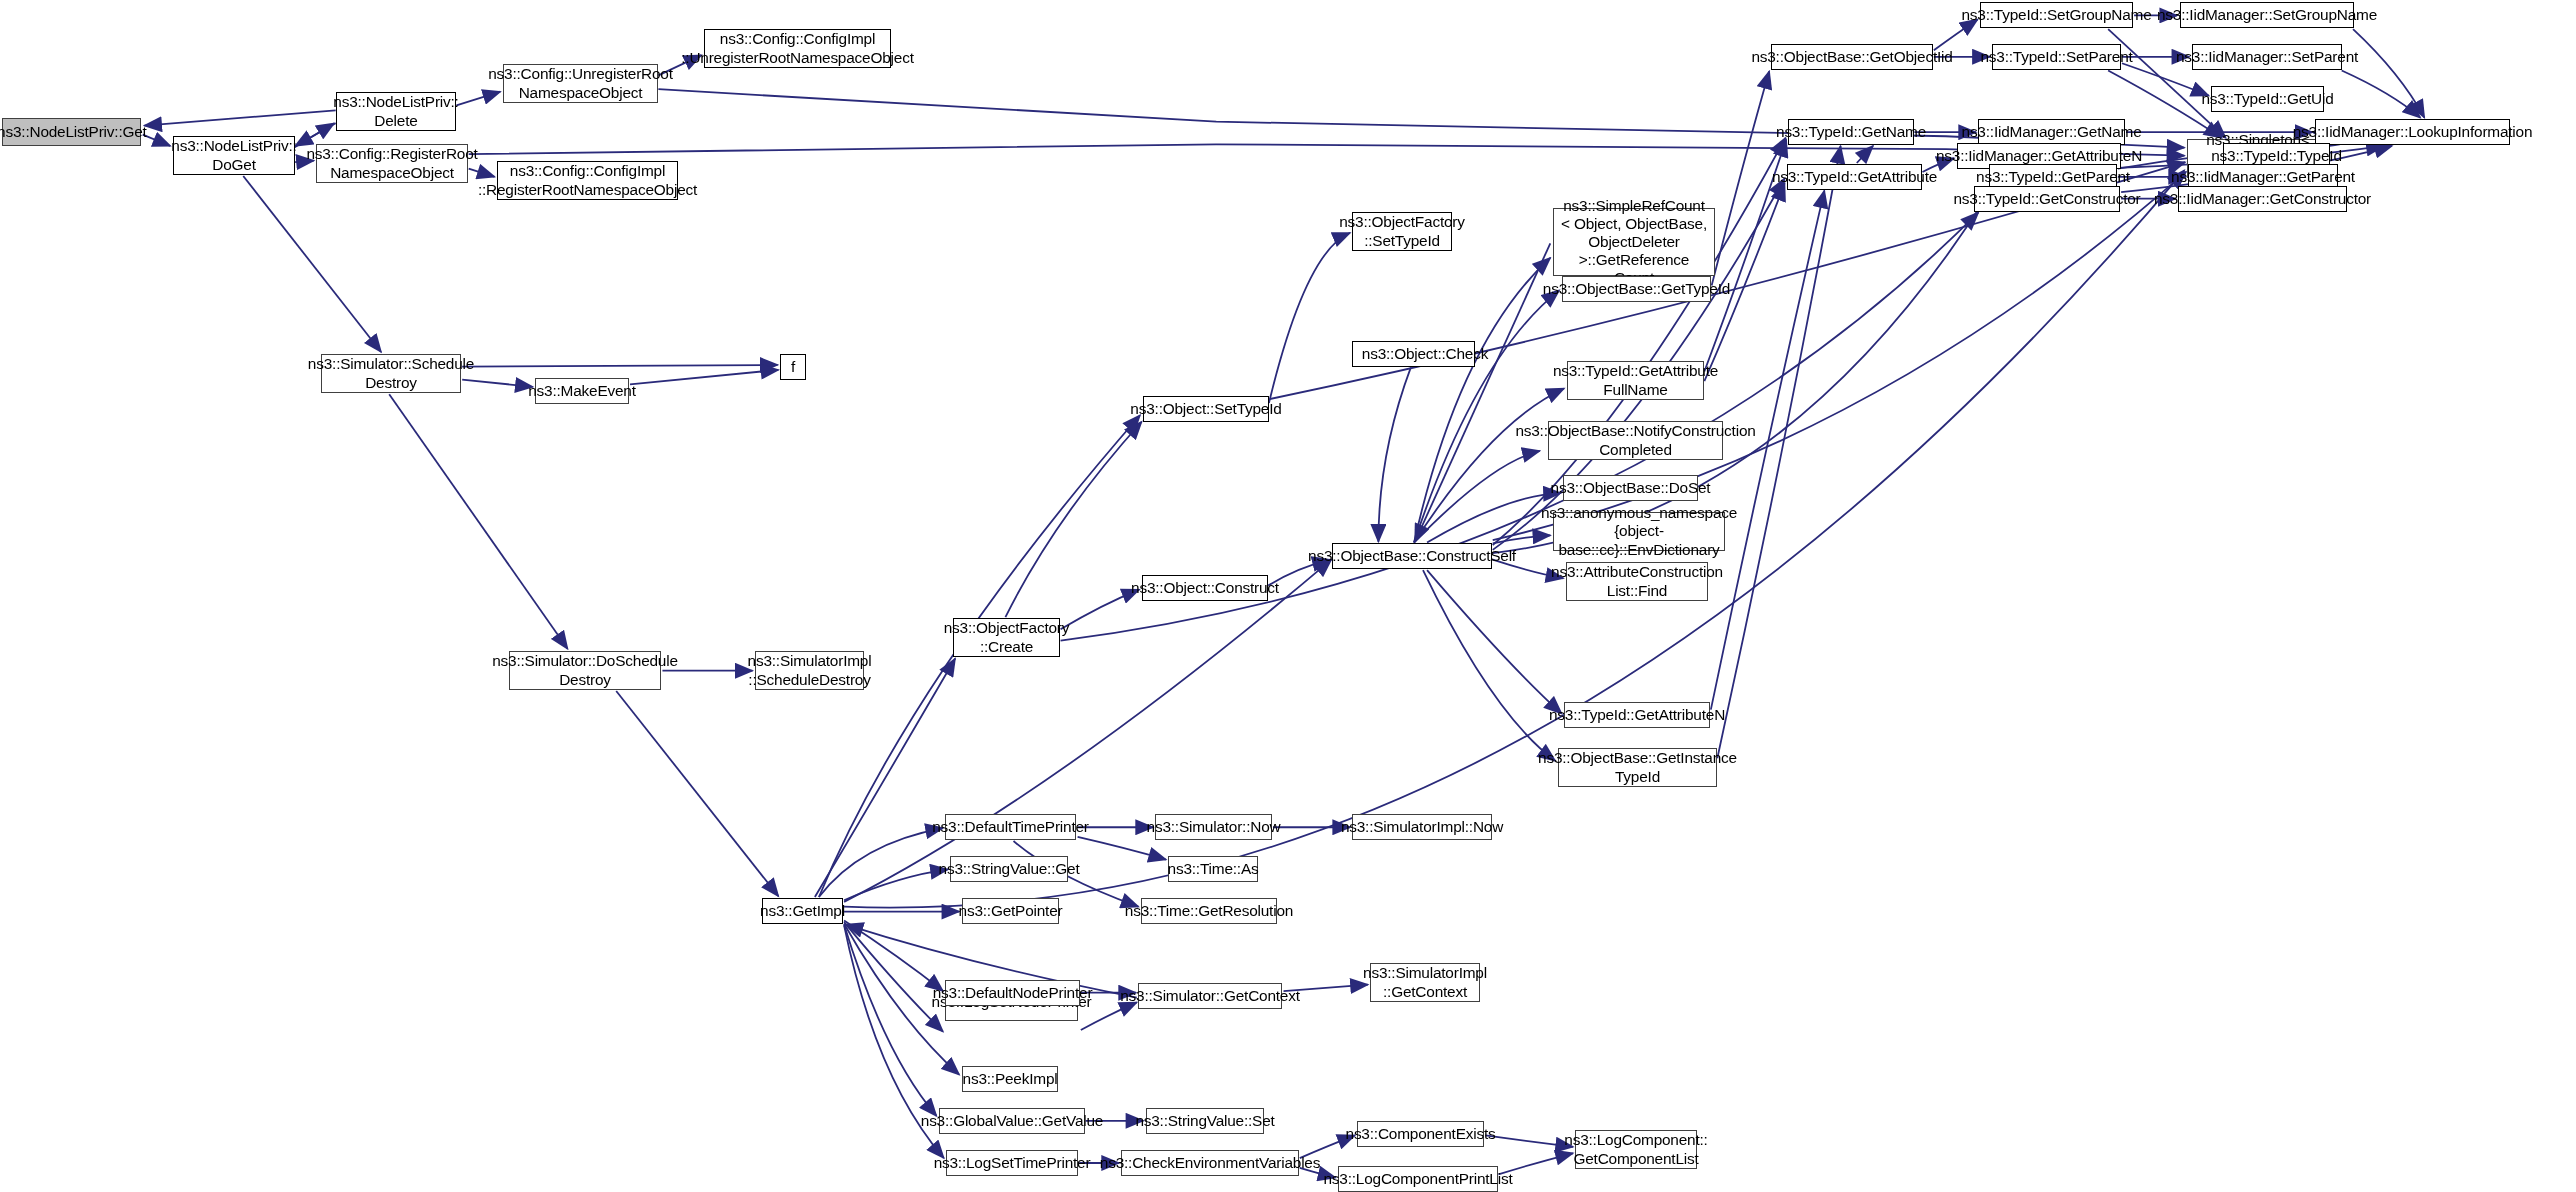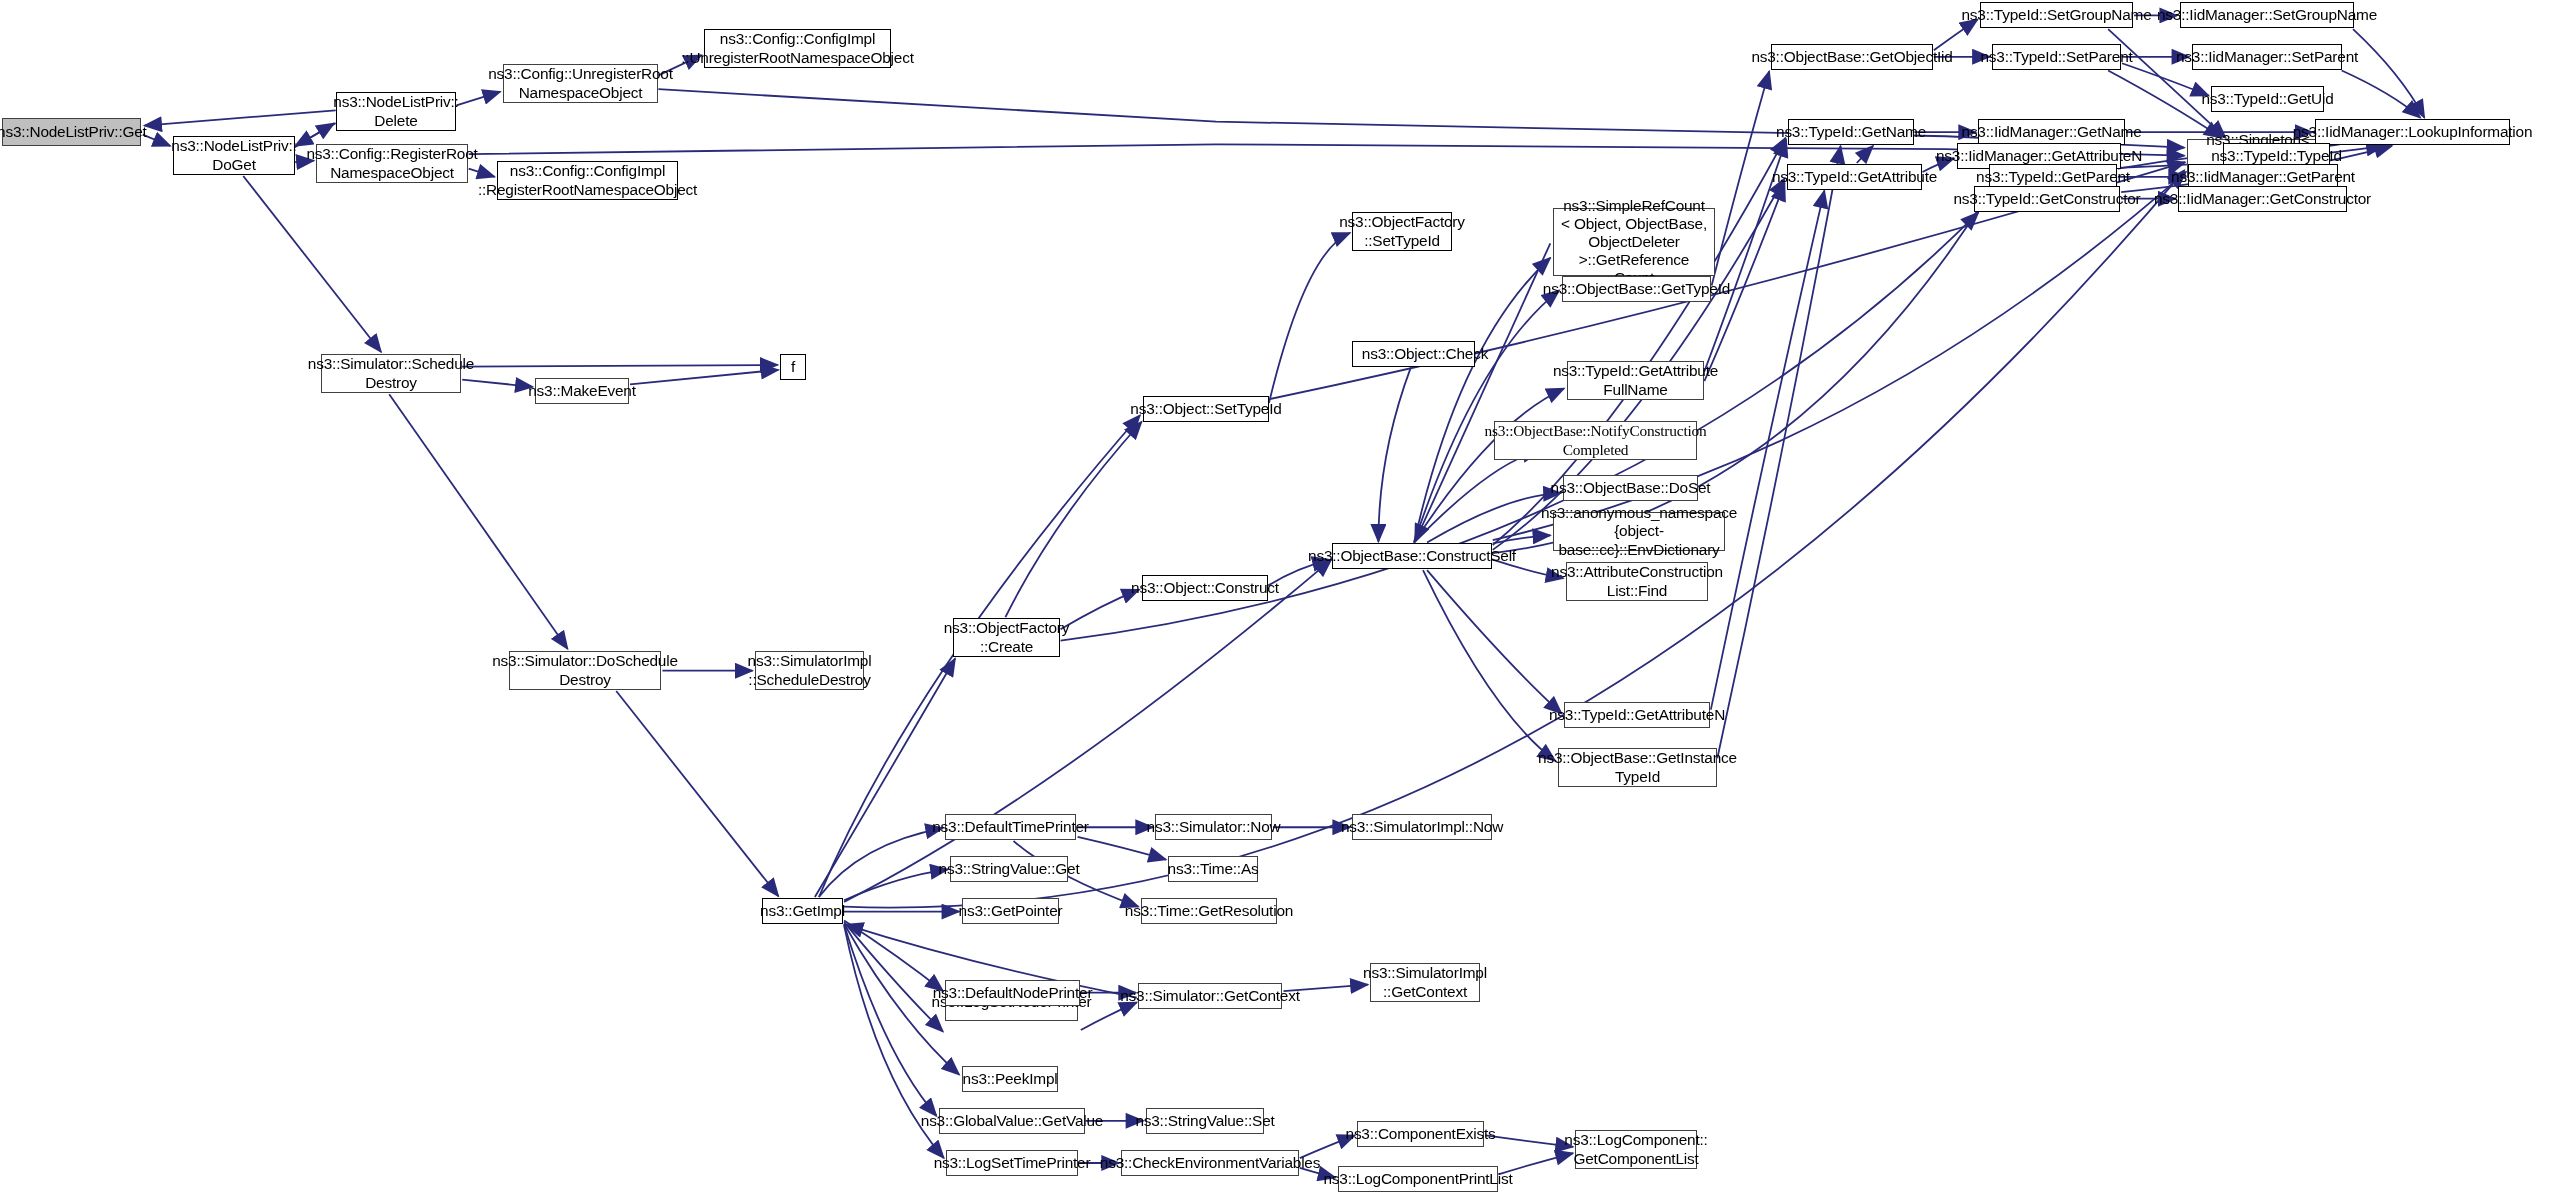--- a/index.html
+++ b/index.html
@@ -183,21 +183,21 @@
 ::SetTypeId</span></div>
     <div class="node thin" style="left: 1352px; top: 341px; width: 123px; height: 26px; padding-left: 23px;"><span>ns3::Object::Check</span></div>
     <div class="node thin" style="left: 1332px; top: 543px; width: 160px; height: 26px;"><span>ns3::ObjectBase::ConstructSelf</span></div>
     <div class="node" style="left: 1553px; top: 208px; width: 162px; height: 68px;"><span>ns3::SimpleRefCount
 &lt; Object, ObjectBase,
  ObjectDeleter &gt;::GetReference
 Count</span></div>
     <div class="node" style="left: 1562px; top: 276px; width: 149px; height: 26px;"><span>ns3::ObjectBase::GetTypeId</span></div>
     <div class="node" style="left: 1567px; top: 361px; width: 137px; height: 39px;"><span>ns3::TypeId::GetAttribute
 FullName</span></div>
-    <div class="node" style="left: 1494px; top: 421px; width: 203px; height: 39px; font-family: Liberation Serif, serif;"><span>ns3::ObjectBase::NotifyConstruction
+    <div class="node" style="left: 1548px; top: 421px; width: 175px; height: 39px;"><span>ns3::ObjectBase::NotifyConstruction
 Completed</span></div>
     <div class="node" style="left: 1563px; top: 475px; width: 135px; height: 26px;"><span>ns3::ObjectBase::DoSet</span></div>
     <div class="node" style="left: 1553px; top: 512px; width: 172px; height: 39px;"><span>ns3::anonymous_namespace
 {object-base::cc}::EnvDictionary</span></div>
     <div class="node" style="left: 1566px; top: 562px; width: 142px; height: 39px;"><span>ns3::AttributeConstruction
 List::Find</span></div>
     <div class="node" style="left: 1564px; top: 702px; width: 146px; height: 26px;"><span>ns3::TypeId::GetAttributeN</span></div>
     <div class="node" style="left: 1558px; top: 748px; width: 159px; height: 39px;"><span>ns3::ObjectBase::GetInstance
 TypeId</span></div>
     <div class="node thin" style="left: 1771px; top: 44px; width: 162px; height: 26px;"><span>ns3::ObjectBase::GetObjectIid</span></div>

